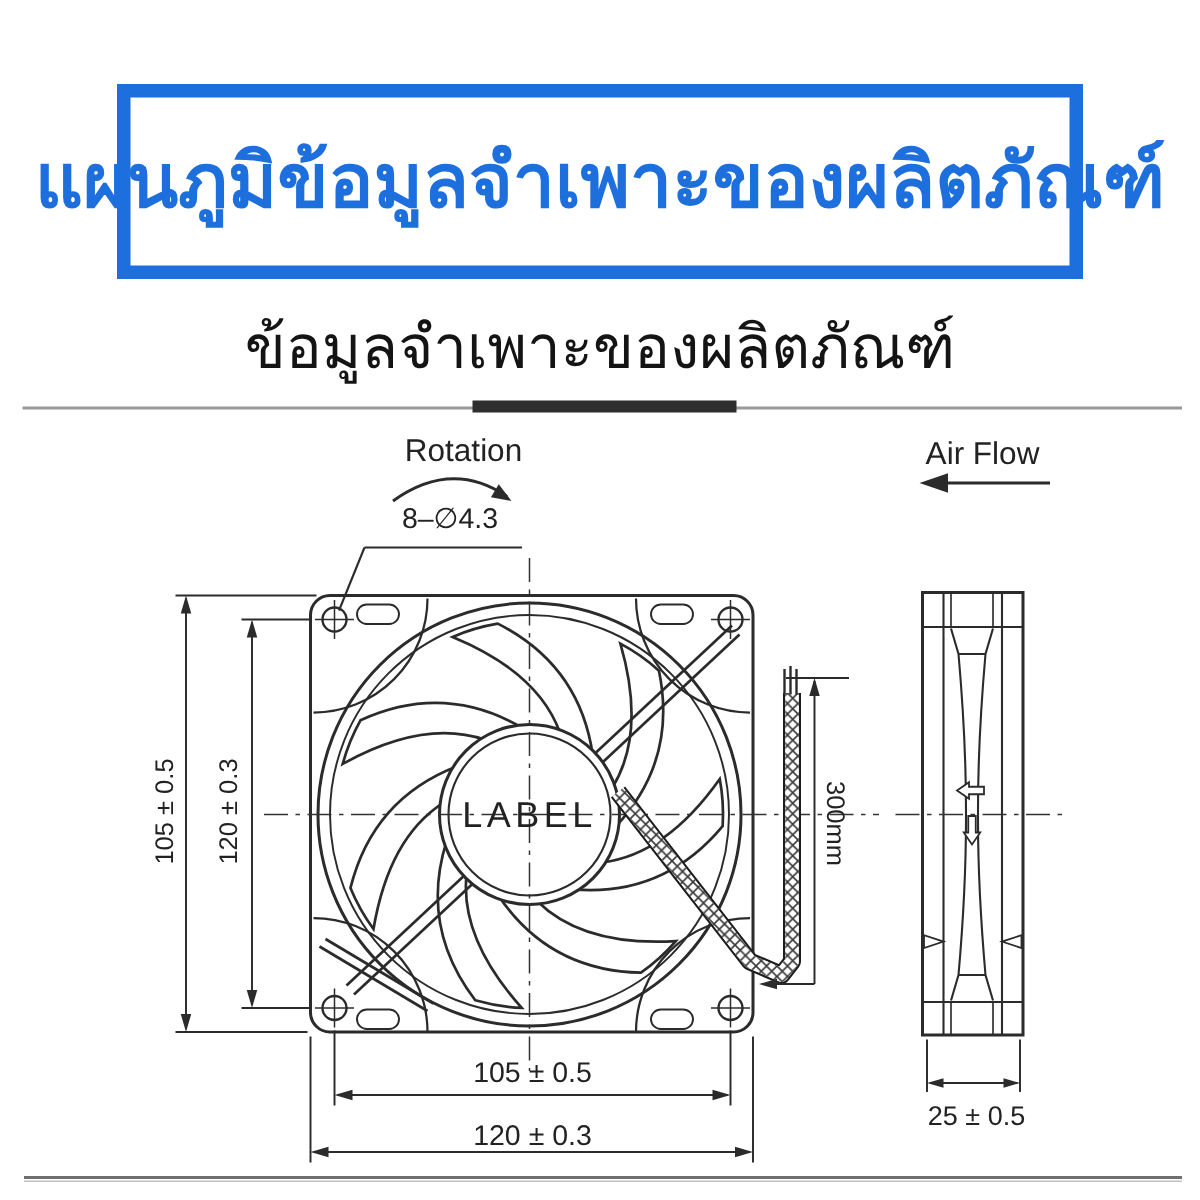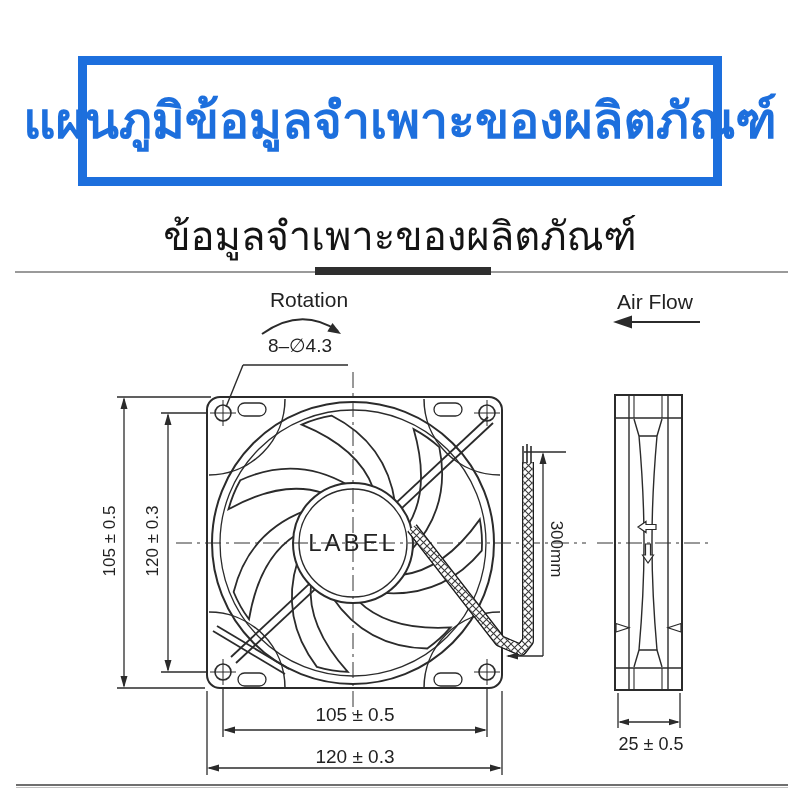--- a/index.html
+++ b/index.html
@@ -3,21 +3,21 @@
 <meta charset="utf-8">
 <style>
   html,body{margin:0;padding:0;background:#ffffff;}
   .stage{position:relative;width:800px;height:800px;background:#fff;overflow:hidden;
          font-family:"Liberation Sans", sans-serif;color:#222;}
   .title-box{position:absolute;left:78px;top:56px;width:644px;height:130px;
              border:9px solid #1d6fdd;background:#fff;box-sizing:border-box;
              display:flex;align-items:center;justify-content:center;}
   .title-box span{color:#1d6fdd;font-size:50px;font-weight:bold;white-space:nowrap;line-height:1;}
   .subtitle{position:absolute;left:0;top:212px;width:800px;text-align:center;
-            font-size:40px;color:#141414;line-height:1.2;}
+            font-size:40px;color:#141414;line-height:1.2;font-family:Liberation Mono, monospace;}
   .rule-thin{position:absolute;left:15px;top:271px;width:773px;height:2px;background:#9a9a9a;}
   .rule-thick{position:absolute;left:315px;top:267px;width:176px;height:8px;background:#2e2e2e;}
   .rule-bottom-a{position:absolute;left:16px;top:784px;width:772px;height:2px;background:#6f6f6f;}
   .rule-bottom-b{position:absolute;left:16px;top:787px;width:772px;height:1px;background:#c0c0c0;}
   svg{position:absolute;left:0;top:0;}
   svg text{font-family:"Liberation Sans", sans-serif;fill:#222;}
 </style>
 </head>
 <body>
 

